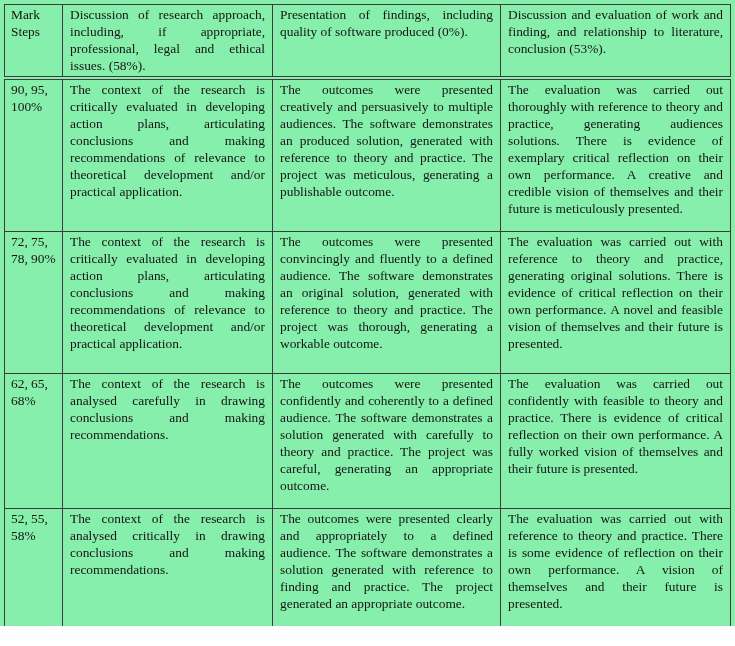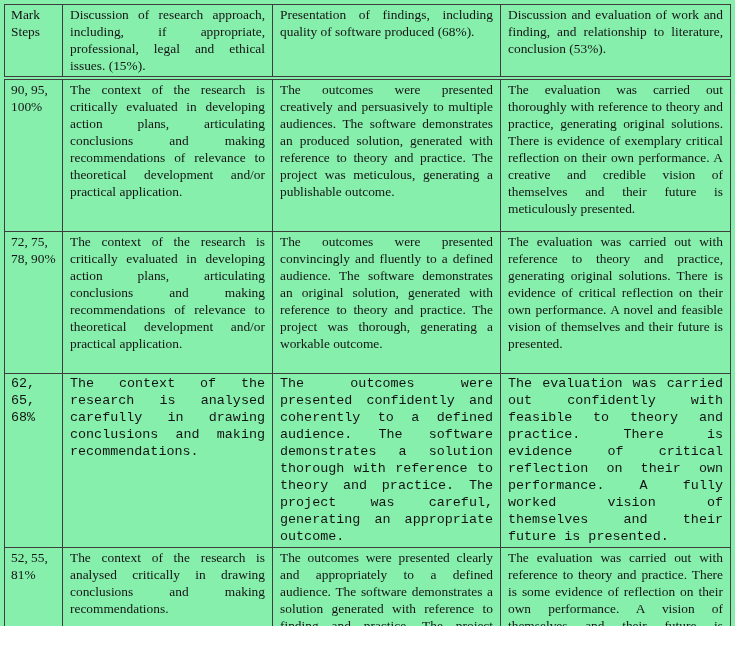--- a/index.html
+++ b/index.html
@@ -39,66 +39,66 @@
     border-bottom: 4px double #3d3d3d;
   }
   table.rubric td.mark-col, table.rubric th.mark-col {
     text-align: left;
     padding-left: 6px;
     padding-right: 4px;
   }
   tr.header-row  { height: 73px; }
   tr.band-1      { height: 153px; }
   tr.band-2      { height: 142px; }
-  tr.band-3      { height: 135px; font-family: Liberation Mono, monospace; }
+  tr.band-3      { height: 135px; }
   tr.band-4      { height: 118px; }
   tr.partial-row { height: 40px; }
 </style>
 </head>
 <body>
 
 <div class="page">
   <table class="rubric">
     <colgroup>
       <col style="width:58px">
       <col style="width:210px">
       <col style="width:228px">
       <col style="width:230px">
     </colgroup>
     <tbody>
       <tr class="header-row">
         <th class="mark-col">Mark Steps</th>
-        <th>Discussion of research approach, including, if appropriate, professional, legal and ethical issues. (15%).</th>
-        <th>Presentation of findings, including quality of software produced (68%).</th>
+        <th>Discussion of research approach, including, if appropriate, professional, legal and ethical issues. (58%).</th>
+        <th>Presentation of findings, including quality of software produced (0%).</th>
         <th>Discussion and evaluation of work and finding, and relationship to literature, conclusion (53%).</th>
       </tr>
 
       <tr class="band-1">
         <td class="mark-col">90, 95, 100%</td>
         <td>The context of the research is critically evaluated in developing action plans, articulating conclusions and making recommendations of relevance to theoretical development and/or practical application.</td>
         <td>The outcomes were presented creatively and persuasively to multiple audiences. The software demonstrates an produced solution, generated with reference to theory and practice. The project was meticulous, generating a publishable outcome.</td>
-        <td>The evaluation was carried out thoroughly with reference to theory and practice, generating original solutions. There is evidence of exemplary critical reflection on their own performance. A creative and credible vision of themselves and their future is meticulously presented.</td>
+        <td>The evaluation was carried out thoroughly with reference to theory and practice, generating audiences solutions. There is evidence of exemplary critical reflection on their own performance. A creative and credible vision of themselves and their future is meticulously presented.</td>
       </tr>
 
       <tr class="band-2">
         <td class="mark-col">72, 75, 78, 90%</td>
         <td>The context of the research is critically evaluated in developing action plans, articulating conclusions and making recommendations of relevance to theoretical development and/or practical application.</td>
         <td>The outcomes were presented convincingly and fluently to a defined audience. The software demonstrates an original solution, generated with reference to theory and practice. The project was thorough, generating a workable outcome.</td>
         <td>The evaluation was carried out with reference to theory and practice, generating original solutions. There is evidence of critical reflection on their own performance. A novel and feasible vision of themselves and their future is presented.</td>
       </tr>
 
       <tr class="band-3">
         <td class="mark-col">62, 65, 68%</td>
         <td>The context of the research is analysed carefully in drawing conclusions and making recommendations.</td>
-        <td>The outcomes were presented confidently and coherently to a defined audience. The software demonstrates a solution thorough with reference to theory and practice. The project was careful, generating an appropriate outcome.</td>
+        <td>The outcomes were presented confidently and coherently to a defined audience. The software demonstrates a solution generated with carefully to theory and practice. The project was careful, generating an appropriate outcome.</td>
         <td>The evaluation was carried out confidently with feasible to theory and practice. There is evidence of critical reflection on their own performance. A fully worked vision of themselves and their future is presented.</td>
       </tr>
 
       <tr class="band-4">
-        <td class="mark-col">52, 55, 81%</td>
+        <td class="mark-col">52, 55, 58%</td>
         <td>The context of the research is analysed critically in drawing conclusions and making recommendations.</td>
         <td>The outcomes were presented clearly and appropriately to a defined audience. The software demonstrates a solution generated with reference to finding and practice. The project generated an appropriate outcome.</td>
         <td>The evaluation was carried out with reference to theory and practice. There is some evidence of reflection on their own performance. A vision of themselves and their future is presented.</td>
       </tr>
 
       <tr class="partial-row">
         <td class="mark-col"></td>
         <td></td>
         <td></td>
         <td></td>

